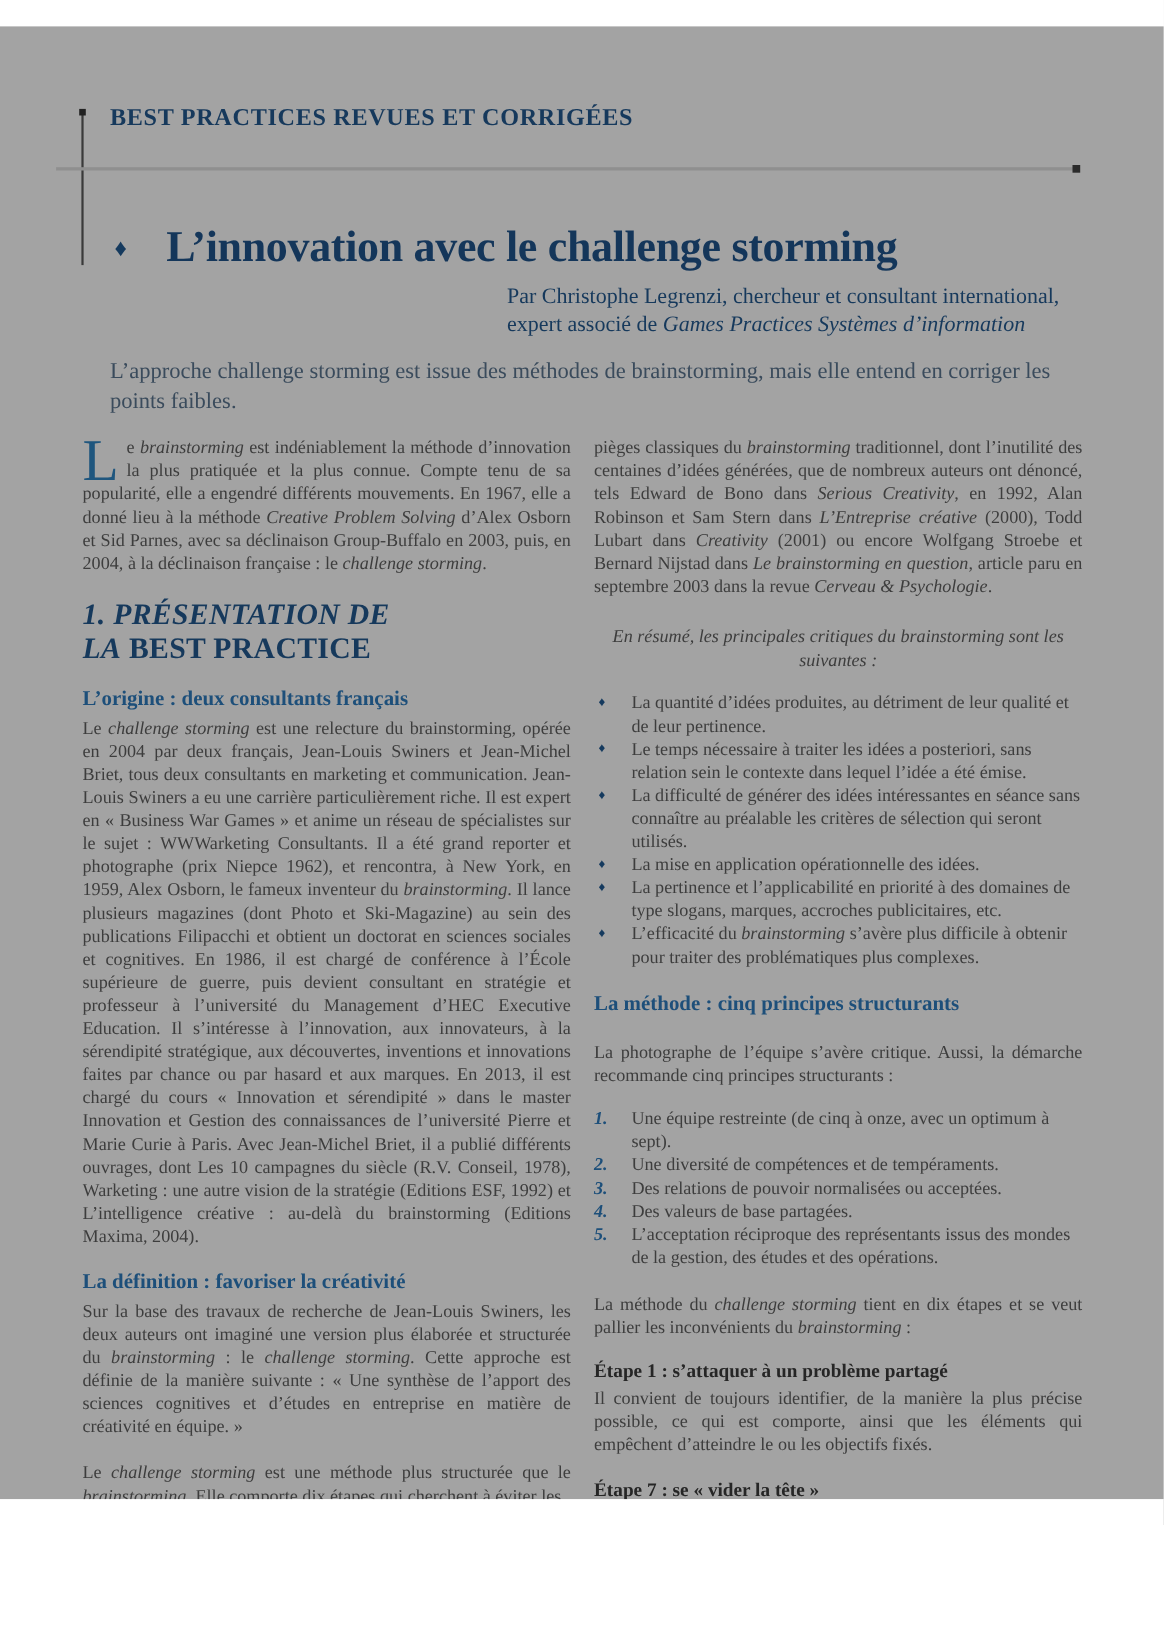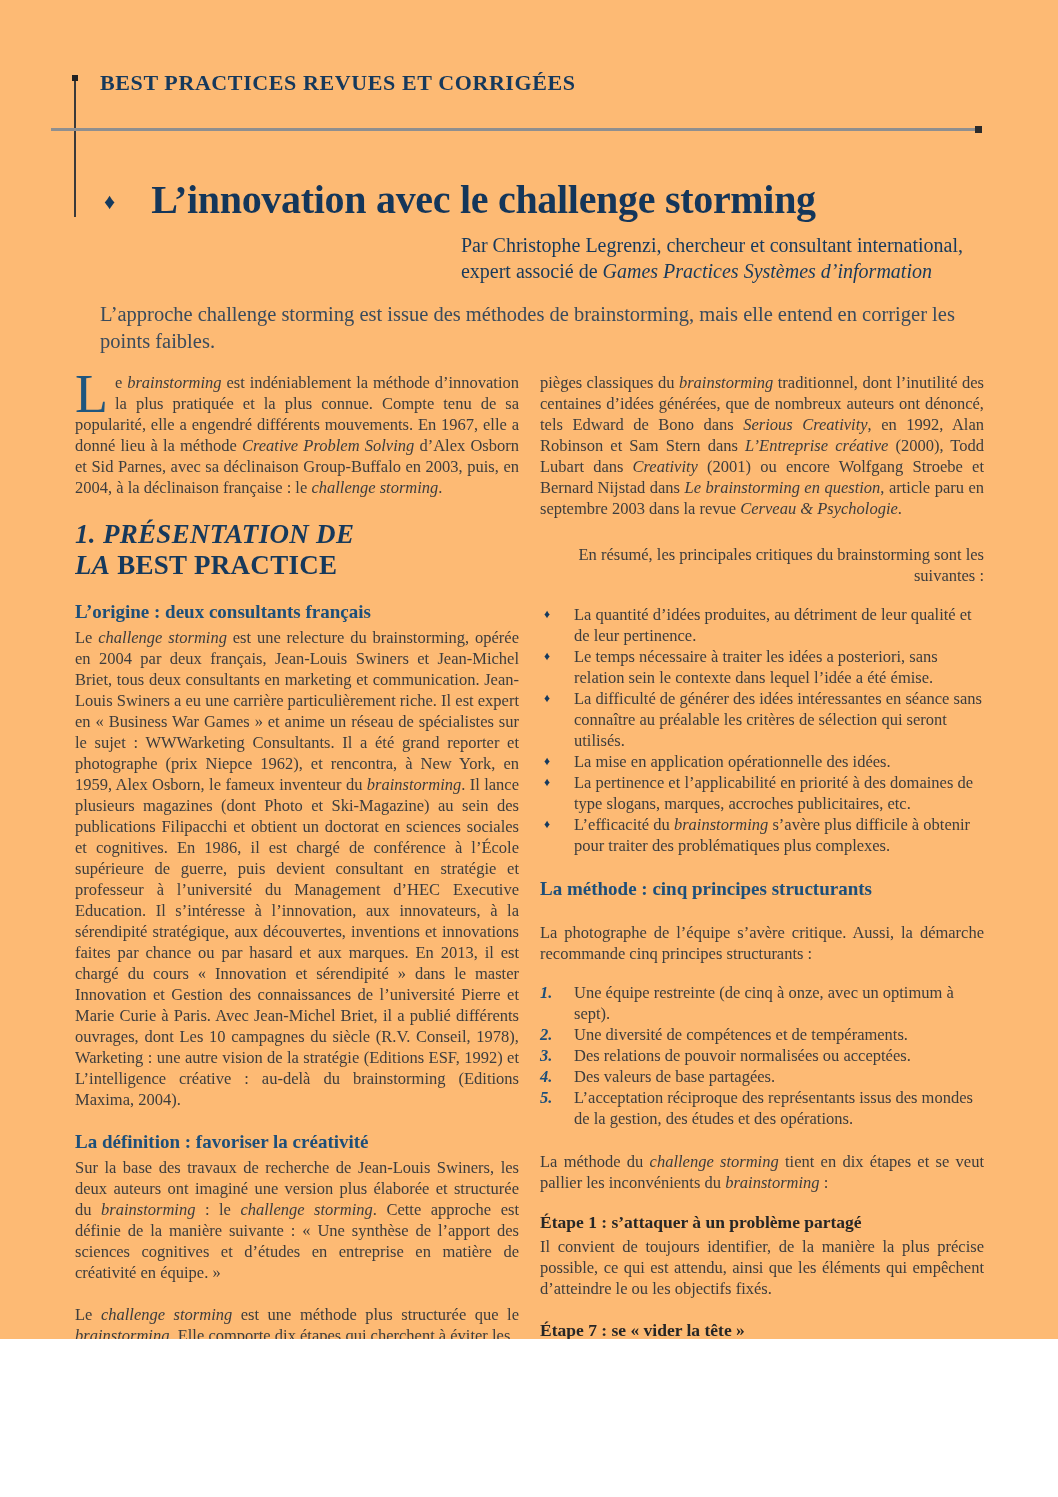--- a/index.html
+++ b/index.html
@@ -1,21 +1,22 @@
 <!DOCTYPE html>
 <html lang="fr"><head>
 <meta charset="utf-8">
 <style>
   html,body{margin:0;padding:0;background:#ffffff;}
   .page{
     position:relative;
     width:1058px;height:1339px;
-    background:#fdba74;
+    background:#a3a3a3;
     font-family:"Liberation Serif","DejaVu Serif",serif;
     overflow:hidden;
+    margin-top:24px;
   }
   
   .top-vline{
     position:absolute;left:74px;top:77px;width:2px;height:140px;
     background:#3a3a3a;
   }
   .top-vline .vline-dot{
     position:absolute;top:-2px;left:-2px;width:6px;height:6px;background:#222;
   }
   .kicker{
@@ -158,21 +159,21 @@
           <div><span class="it">LA</span><span> BEST PRACTICE</span></div>
         </h2>
         <h3 class="subheading">L’origine : deux consultants français</h3>
         <p class="para"><span>Le </span><span class="it">challenge storming</span><span> est une relecture du brainstorming, opérée en 2004 par deux français, Jean-Louis Swiners et Jean-Michel Briet, tous deux consultants en marketing et communication. Jean-Louis Swiners a eu une carrière particulièrement riche. Il est expert en « Business War Games » et anime un réseau de spécialistes sur le sujet : WWWarketing Consultants. Il a été grand reporter et photographe (prix Niepce 1962), et rencontra, à New York, en 1959, Alex Osborn, le fameux inventeur du </span><span class="it">brainstorming</span><span>. Il lance plusieurs magazines (dont Photo et Ski-Magazine) au sein des publications Filipacchi et obtient un doctorat en sciences sociales et cognitives. En 1986, il est chargé de conférence à l’École supérieure de guerre, puis devient consultant en stratégie et professeur à l’université du Management d’HEC Executive Education. Il s’intéresse à l’innovation, aux innovateurs, à la sérendipité stratégique, aux découvertes, inventions et innovations faites par chance ou par hasard et aux marques. En 2013, il est chargé du cours « Innovation et sérendipité » dans le master Innovation et Gestion des connaissances de l’université Pierre et Marie Curie à Paris. Avec Jean-Michel Briet, il a publié différents ouvrages, dont Les 10 campagnes du siècle (R.V. Conseil, 1978), Warketing : une autre vision de la stratégie (Editions ESF, 1992) et L’intelligence créative : au-delà du brainstorming (Editions Maxima, 2004).</span></p>
         <h3 class="subheading">La définition : favoriser la créativité</h3>
         <p class="para"><span>Sur la base des travaux de recherche de Jean-Louis Swiners, les deux auteurs ont imaginé une version plus élaborée et structurée du </span><span class="it">brainstorming</span><span> : le </span><span class="it">challenge storming</span><span>. Cette approche est définie de la manière suivante : « Une synthèse de l’apport des sciences cognitives et d’études en entreprise en matière de créativité en équipe. »</span></p>
         <p class="para"><span>Le </span><span class="it">challenge storming</span><span> est une méthode plus structurée que le </span><span class="it">brainstorming</span><span>. Elle comporte dix étapes qui cherchent à éviter les</span></p>
       </div>
     <div class="col" id="col-right">
         <p class="para" style="margin-bottom: 25px;"><span>pièges classiques du </span><span class="it">brainstorming</span><span> traditionnel, dont l’inutilité des centaines d’idées générées, que de nombreux auteurs ont dénoncé, tels Edward de Bono dans </span><span class="it">Serious Creativity</span><span>, en 1992, Alan Robinson et Sam Stern dans </span><span class="it">L’Entreprise créative</span><span> (2000), Todd Lubart dans </span><span class="it">Creativity</span><span> (2001) ou encore Wolfgang Stroebe et Bernard Nijstad dans </span><span class="it">Le brainstorming en question</span><span>, article paru en septembre 2003 dans la revue </span><span class="it">Cerveau &amp; Psychologie</span><span>.</span></p>
-        <p class="para" style="text-align: right; margin-bottom: 18px;"><span>En résumé, les principales critiques du brainstorming sont les suivantes :</span></p>
+        <p class="para" style="text-align: center; margin-bottom: 18px; font-style: italic;"><span>En résumé, les principales critiques du brainstorming sont les suivantes :</span></p>
         <ul class="diamond-list">
           <li><span class="dmark">♦</span><span class="li-text"><span>La quantité d’idées produites, au détriment de leur qualité et de leur pertinence.</span></span></li>
           <li><span class="dmark">♦</span><span class="li-text"><span>Le temps nécessaire à traiter les idées a posteriori, sans relation sein le contexte dans lequel l’idée a été émise.</span></span></li>
           <li><span class="dmark">♦</span><span class="li-text"><span>La difficulté de générer des idées intéressantes en séance sans connaître au préalable les critères de sélection qui seront utilisés.</span></span></li>
           <li><span class="dmark">♦</span><span class="li-text"><span>La mise en application opérationnelle des idées.</span></span></li>
           <li><span class="dmark">♦</span><span class="li-text"><span>La pertinence et l’applicabilité en priorité à des domaines de type slogans, marques, accroches publicitaires, etc.</span></span></li>
           <li><span class="dmark">♦</span><span class="li-text"><span>L’efficacité du </span><span class="it">brainstorming</span><span> s’avère plus difficile à obtenir pour traiter des problématiques plus complexes.</span></span></li>
         </ul>
         <h3 class="subheading" style="margin-bottom: 22px;">La méthode : cinq principes structurants</h3>
         <p class="para" style="margin-bottom: 18px;"><span>La photographe de l’équipe s’avère critique. Aussi, la démarche recommande cinq principes structurants :</span></p>
@@ -180,21 +181,21 @@
           <li><span class="nmark">1.</span><span class="li-text"><span>Une équipe restreinte (de cinq à onze, avec un optimum à sept).</span></span></li>
           <li><span class="nmark">2.</span><span class="li-text"><span>Une diversité de compétences et de tempéraments.</span></span></li>
           <li><span class="nmark">3.</span><span class="li-text"><span>Des relations de pouvoir normalisées ou acceptées.</span></span></li>
           <li><span class="nmark">4.</span><span class="li-text"><span>Des valeurs de base partagées.</span></span></li>
           <li><span class="nmark">5.</span><span class="li-text"><span>L’acceptation réciproque des représentants issus des mondes de la gestion, des études et des opérations.</span></span></li>
         </ol>
         <p class="para" style="margin-bottom: 18px;"><span>La méthode du </span><span class="it">challenge storming</span><span> tient en dix étapes et se veut pallier les inconvénients du </span><span class="it">brainstorming</span><span> :</span></p>
         <h4 class="step-heading">
           <div>Étape 1 : s’attaquer à un problème partagé</div>
         </h4>
-        <p class="para" style="margin-bottom: 20px;"><span>Il convient de toujours identifier, de la manière la plus précise possible, ce qui est attendu, ainsi que les éléments qui empêchent d’atteindre le ou les objectifs fixés.</span></p>
+        <p class="para" style="margin-bottom: 20px;"><span>Il convient de toujours identifier, de la manière la plus précise possible, ce qui est comporte, ainsi que les éléments qui empêchent d’atteindre le ou les objectifs fixés.</span></p>
         <h4 class="step-heading">
           <div>Étape 7 : se « vider la tête »</div>
           <div>des paradigmes publicitaires</div>
         </h4>
         <p class="para"><span>Les individus ont tendance à réfléchir en fonction de leurs valeurs</span></p>
       </div>
   </div>
 
   <div class="footer-rule">
     <span class="rule-dot-left"></span>

